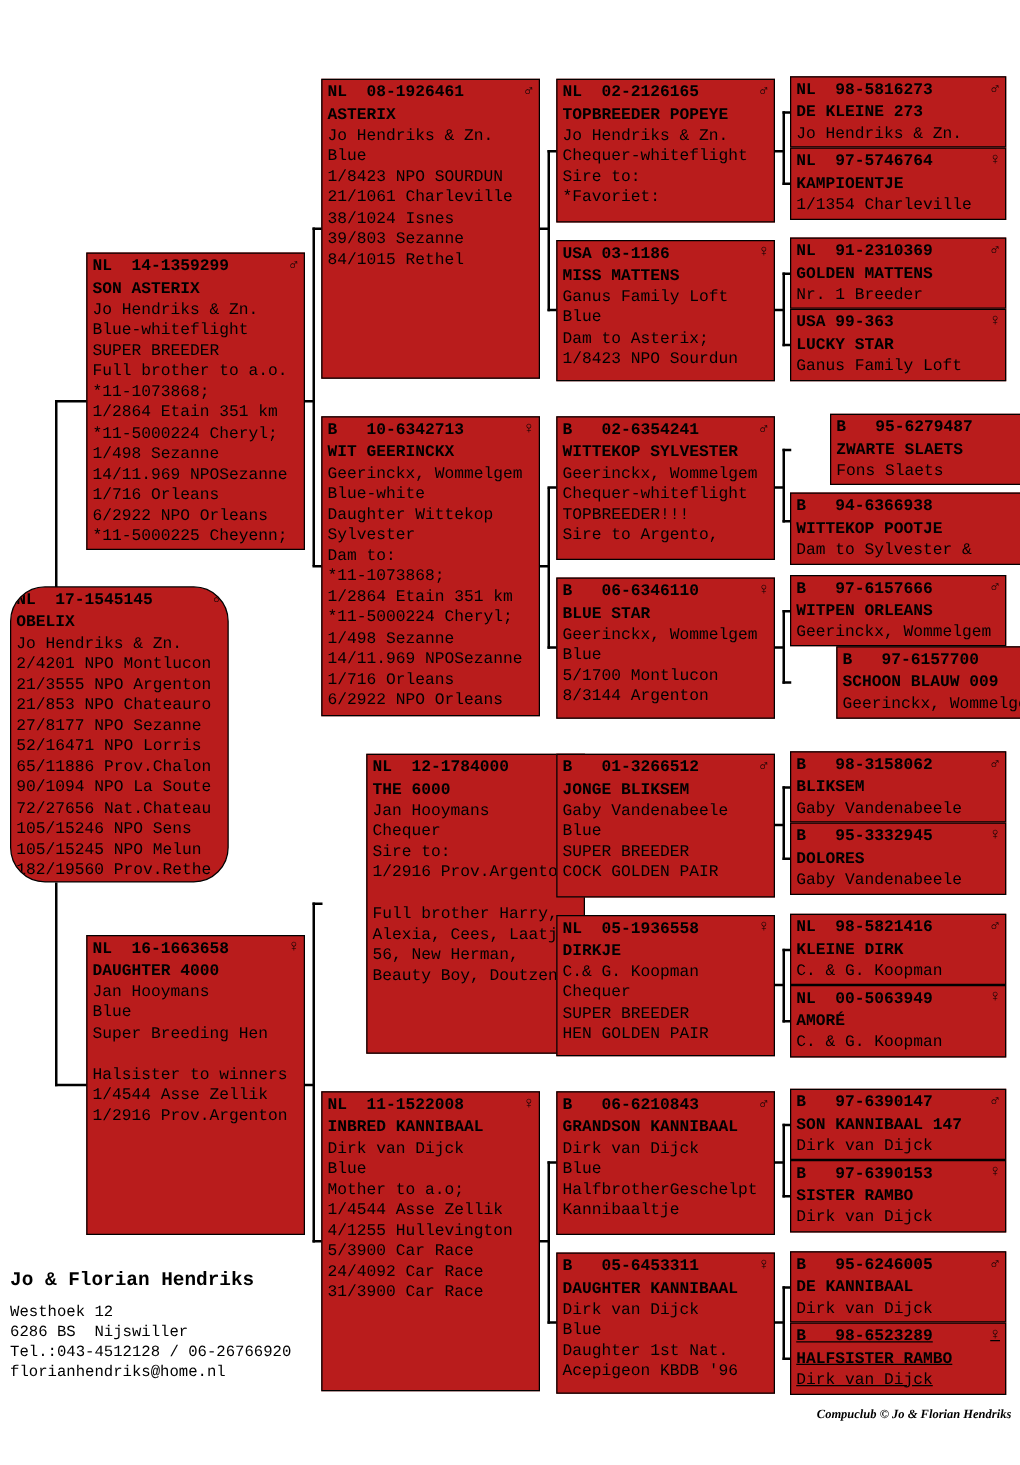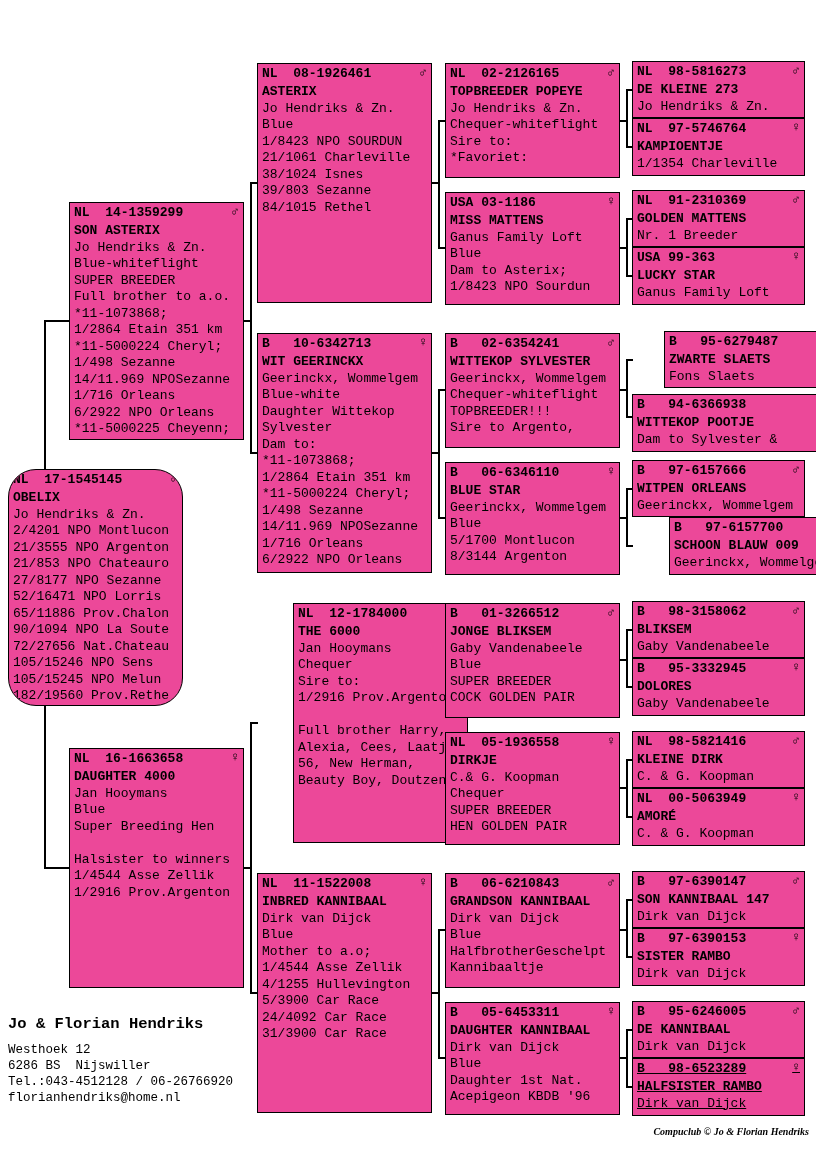--- a/index.html
+++ b/index.html
@@ -8,21 +8,21 @@
     font-family:"Liberation Mono","DejaVu Sans Mono",monospace; color:#000;
     overflow:hidden;
   }
   #title {
     position:absolute; top:5px; left:0; width:100%; text-align:center;
     font-family:"Liberation Sans","DejaVu Sans",sans-serif;
     font-size:20px; white-space:pre; color:#000;
   }
   .pbox {
     position:absolute; border:1.5px solid #000; box-sizing:border-box;
-    background:#ec4899; padding:1px 4px 0 4px; overflow:hidden;
+    background:#b91c1c; padding:1px 4px 0 4px; overflow:hidden;
   }
   .pbox-header {
     display:flex; justify-content:space-between; align-items:flex-start;
     font-weight:bold; font-size:13px; line-height:18px; white-space:pre;
   }
   .sex { font-size:13px; line-height:16px; font-weight:normal; }
   .pbox-name {
     font-weight:bold; font-size:13px; line-height:16.5px; margin-top:1px;
     white-space:pre; letter-spacing:0;
   }

